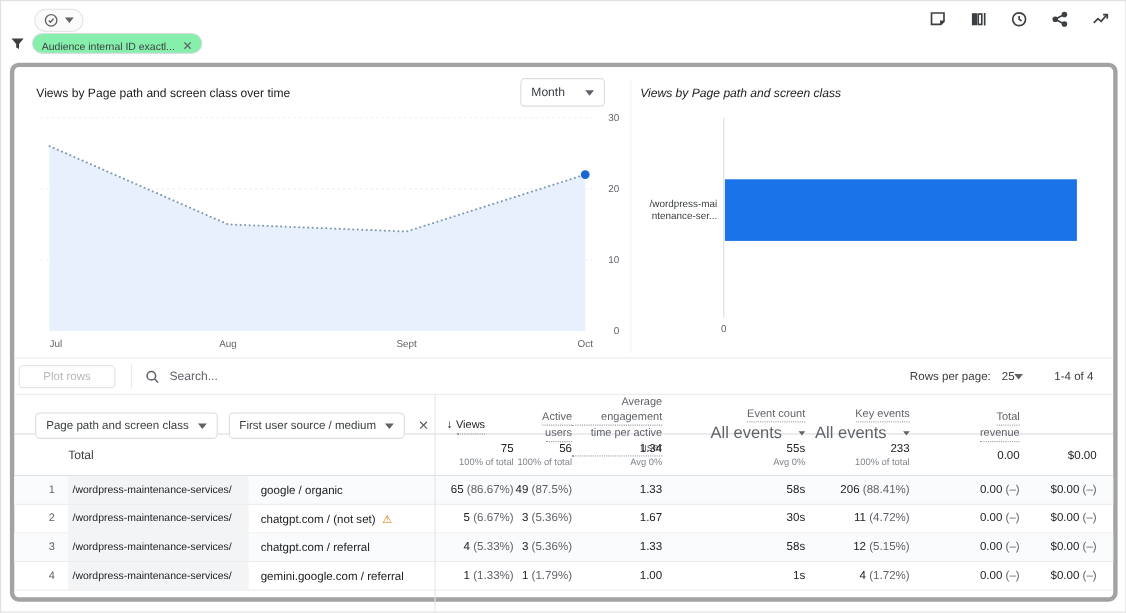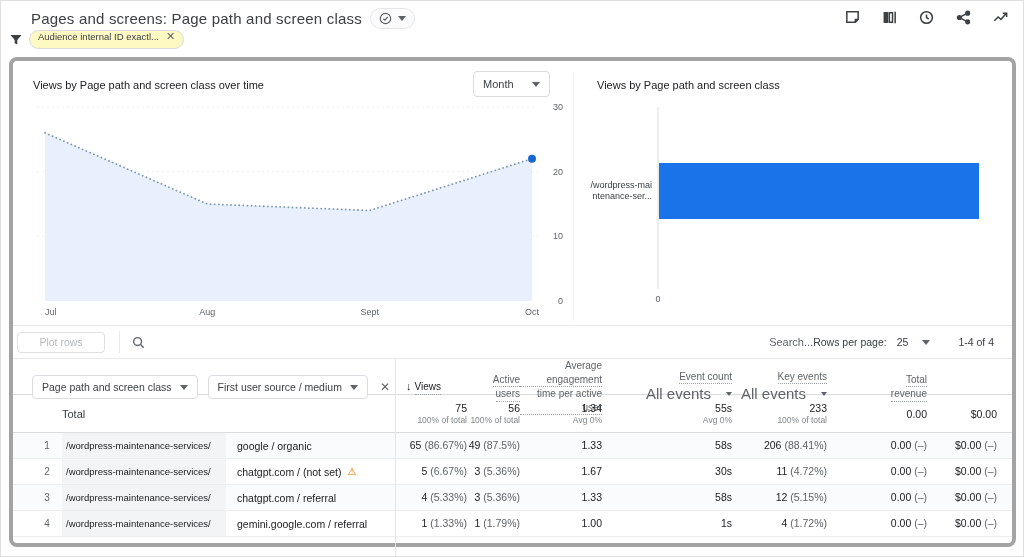--- a/index.html
+++ b/index.html
@@ -13,42 +13,42 @@
   .status-badge { display:flex; align-items:center; gap:6px; border:1px solid #e4e6e8; background:#fbfbfb;
                   border-radius:11px; height:21px; padding:0 8px; cursor:pointer; }
   .caret { width:0; height:0; border-left:4px solid transparent; border-right:4px solid transparent;
            border-top:5px solid #5f6368; display:inline-block; }
   .header-icons { position:absolute; right:14px; top:4px; display:flex; gap:20px; align-items:center; height:24px; }
   .hicon { width:17px; height:17px; color:#3c4043; cursor:pointer; }
   .hicon svg { width:100%; height:100%; stroke:#3c4043; fill:none; stroke-width:1.6; }
 
   .filterbar { position:absolute; left:8px; top:29px; display:flex; align-items:center; gap:6px; }
   .funnel { width:14px; height:14px; }
-  .filter-chip { display:flex; align-items:flex-start; gap:7px; border:1px solid #dadce0; border-radius:10px;
-                 height:19px; padding:0 8px; font-size:9.5px; color:#3c4043; background:#fef9c3; cursor:pointer; }
+  .filter-chip { display:flex; align-items:flex-end; gap:7px; border:1px solid #dadce0; border-radius:10px;
+                 height:19px; padding:0 8px; font-size:9.5px; color:#3c4043; background:#86efac; cursor:pointer; }
   .chip-x { font-size:11px; color:#5f6368; line-height:1; }
 
   
   .card { position:absolute; left:8px; top:56px; width:1007px; height:490px; background:#fff;
           border:4px solid #a3a3a3; border-radius:8px; }
   .panel-title { position:absolute; font-size:11px; color:#202124; }
   .month-select { position:absolute; left:460px; top:10px; width:77px; height:26px; border:1px solid #dadce0;
                   border-radius:4px; display:flex; align-items:center; justify-content:space-between;
                   padding:0 9px; font-size:11px; color:#3c4043; cursor:pointer; background:#fff; }
   .chart-divider { position:absolute; left:560px; top:12px; width:1px; height:248px; background:#f1f3f4; }
 
   
   .toolbar { position:absolute; left:0; top:264px; width:100%; height:33px; border-top:1px solid #e8eaed;
              display:flex; align-items:center; }
   .plot-rows-btn { margin-left:4px; width:88px; height:21px; border:1px solid #e0e0e0; border-radius:4px;
                    background:#fff; font-size:10.5px; color:#b5b8bc; font-family:inherit; }
   .tb-sep { width:1px; height:22px; background:#e8eaed; margin:0 12px 0 14px; }
-  .search-box { display:flex; align-items:center; gap:9px; color:#5f6368; font-size:11px; flex:1; cursor:text;justify-content:space-between; }
+  .search-box { display:flex; align-items:center; gap:9px; color:#5f6368; font-size:11px; flex:1; cursor:text; }
   .pager { display:flex; align-items:center; gap:10px; margin-right:18px; font-size:10.5px; color:#3c4043; }
-  .pager .rpp-value { display:flex; align-items:center; gap:14px; cursor:pointer; }
+  .pager .rpp-value { display:flex; align-items:center; cursor:pointer; }
   .pager .range { margin-left:18px; }
 
   
   .grid { display:grid; grid-template-columns:30px 164px 168px 73px 53px 82px 130px 95px 100px 70px;
           padding-left:19px; align-items:center; }
   .thead { position:absolute; left:0; top:297px; width:100%; height:37px; border-top:1px solid #e8eaed;
            border-bottom:1px solid #dadce0; align-items:center; }
   .dims { grid-column:1 / 4; display:flex; align-items:center; gap:10px;border-radius:11px; }
   .dim-picker { display:flex; align-items:center; gap:8px; border:1px solid #dadce0; border-radius:4px;
                 height:24px; padding:0 9px; font-size:10.5px; color:#3c4043; background:#fff; cursor:pointer; }
@@ -80,21 +80,20 @@
   .linechart { left:14px; top:40px; }
   .barchart { left:572px; top:38px; }
   svg text { font-family:"Liberation Sans", sans-serif; }
 </style>
 </head>
 <body>
 
 <div class="screen">
 
   <div class="titlebar">
-    <span class="page-title">Pages and screens: Page path and screen class</span>
     <span class="status-badge">
       <span style="display:inline-flex">
         <svg width="13" height="13" viewBox="0 0 14 14">
             <circle cx="7" cy="7" r="5.6" fill="none" stroke="#5f6368" stroke-width="1.3"></circle>
             <path d="M4.6 7.2 L6.3 8.8 L9.4 5.4" fill="none" stroke="#5f6368" stroke-width="1.3"></path>
           </svg>
       </span>
       <span class="caret"></span>
     </span>
   </div>
@@ -166,21 +165,21 @@
           <text x="536" y="73.66666666666669" text-anchor="end" font-size="9" fill="#5f6368">20</text>
           <text x="536" y="9" text-anchor="end" font-size="9" fill="#5f6368">30</text>
           <text x="18" y="214" text-anchor="start" font-size="9" fill="#5f6368">Jul</text>
           <text x="180.33333333333334" y="214" text-anchor="middle" font-size="9" fill="#5f6368">Aug</text>
           <text x="342.6666666666667" y="214" text-anchor="middle" font-size="9" fill="#5f6368">Sept</text>
           <text x="505" y="214" text-anchor="middle" font-size="9" fill="#5f6368">Oct</text>
         </svg></div>
 
     <div class="chart-divider"></div>
 
-    <div class="panel-title" style="left:584px; top:18px;">Views by Page path and screen class</div>
+    <div class="panel-title" style="left:569px; top:18px;font-style:italic;">Views by Page path and screen class</div>
     <div class="barchart"><svg id="barchart" width="428" height="222">
           <line x1="73" y1="8" x2="73" y2="190" stroke="#dadce0" stroke-width="1"></line>
           <rect x="74" y="64" width="320" height="56" fill="#1a73e8"></rect>
           <text x="67" y="89" text-anchor="end" font-size="9" fill="#3c4043">/wordpress-mai</text>
           <text x="67" y="100" text-anchor="end" font-size="9" fill="#3c4043">ntenance-ser...</text>
           <text x="73" y="203" text-anchor="middle" font-size="9" fill="#5f6368">0</text>
         </svg></div>
 
     <div class="toolbar">
       <button class="plot-rows-btn">Plot rows</button>

